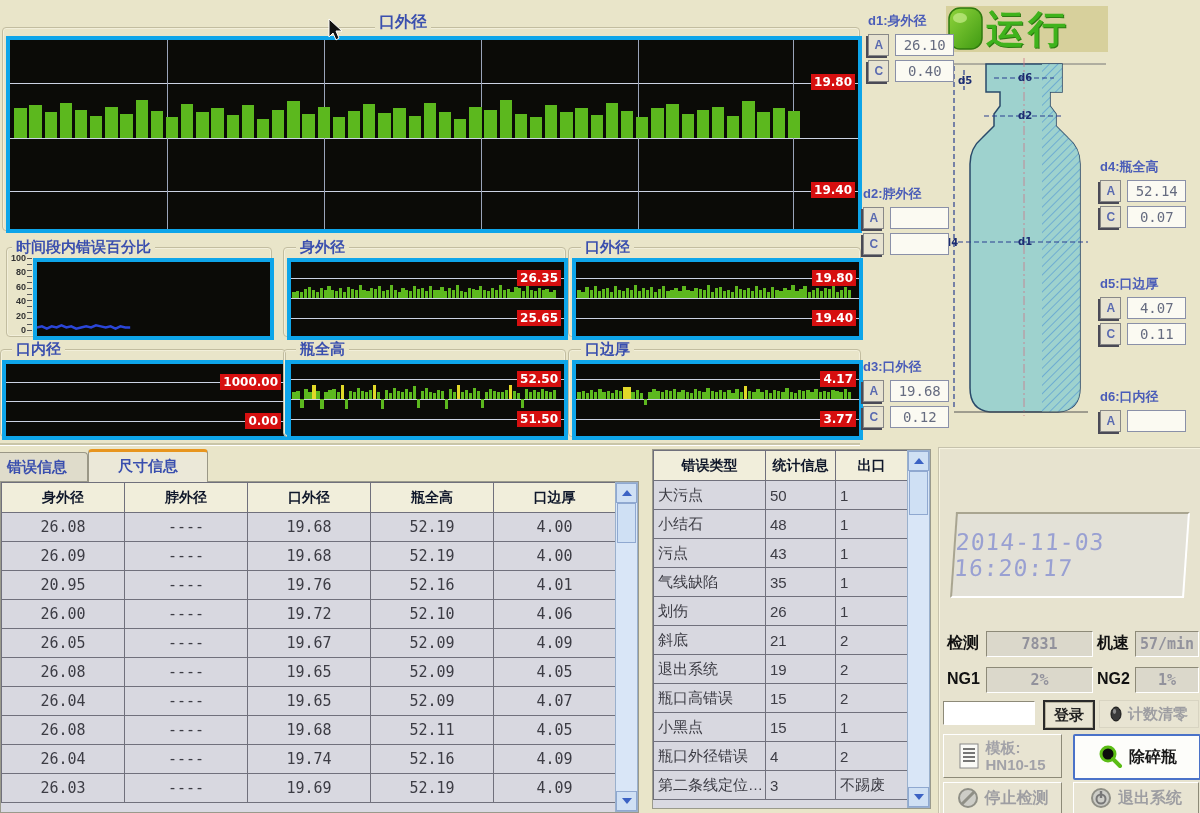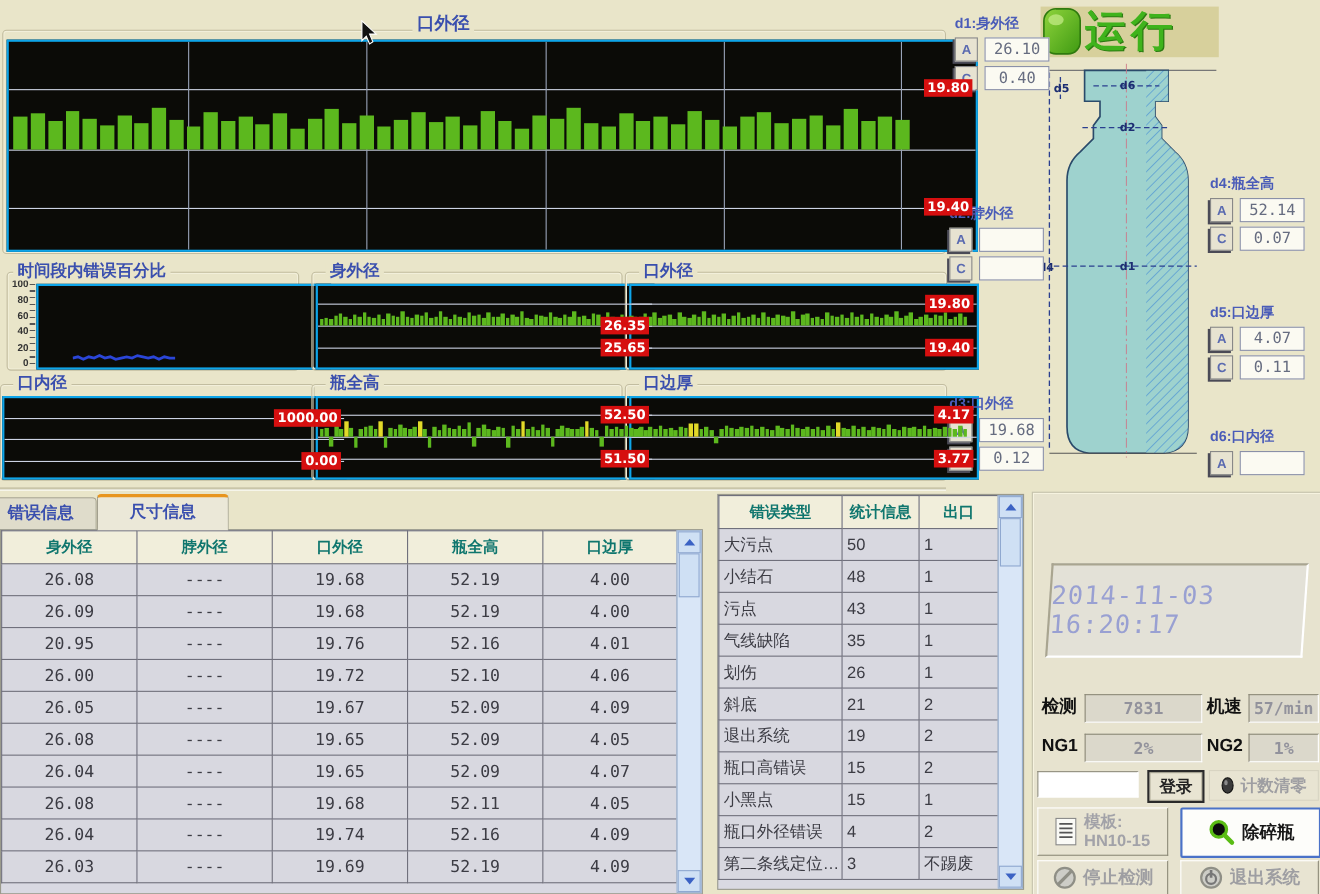--- a/index.html
+++ b/index.html
@@ -4,21 +4,21 @@
 <style>
   html,body{margin:0;padding:0;background:#cfcdbf;}
   #screen{position:relative;width:1200px;height:813px;background:#e9e5c9;overflow:hidden;
           font-family:"Liberation Sans","DejaVu Sans",sans-serif;}
   .abs{position:absolute;}
   
   .frame{position:absolute;border:1px solid #c2bda0;border-radius:4px;box-shadow:inset 0 0 0 1px #f2efda;}
   .flabel{position:absolute;color:#3a4fae;font-weight:bold;font-size:15px;background:#e9e5c9;
           padding:0 4px;line-height:16px;white-space:nowrap;z-index:3;}
   
-  .chart{position:absolute;background:#0b0b07;border:2px solid #0ea5e9;overflow:hidden;padding-left:31px;}
+  .chart{position:absolute;background:#0b0b07;border:4px solid #0ea5e9;overflow:hidden;}
   .gline{position:absolute;left:0;right:0;height:1px;background:#ccd3e3;z-index:1;}
   .vline{position:absolute;top:0;bottom:0;width:1px;background:#9aa4b8;z-index:1;}
   .bar{position:absolute;background:#5cb81e;z-index:2;}
   .badge{position:absolute;right:3px;background:#d60f0f;color:#fff;font-weight:bold;font-size:12px;
          line-height:16px;padding:0 3px;z-index:6;font-family:"DejaVu Sans",sans-serif;}
   .yticks{position:absolute;left:2px;top:253px;width:24px;height:82px;display:flex;flex-direction:column;
           justify-content:space-between;align-items:flex-end;font-size:9px;color:#333;font-weight:bold;}
   .tickruler{position:absolute;left:27px;top:258px;width:5px;height:74px;
              background:repeating-linear-gradient(to bottom,#555 0 1px,transparent 1px 6px);}
   
@@ -31,21 +31,21 @@
         text-align:center;line-height:20px;font-family:"DejaVu Sans Mono",monospace;}
   
   .runstrip{position:absolute;left:946px;top:6px;width:162px;height:46px;background:#d7d09c;display:flex;align-items:center;}
   .runtext{font-size:38px;font-weight:bold;color:#3fb31c;letter-spacing:4px;line-height:46px;
            text-shadow:1px 1px 0 #2c7a12;}
   
   .tab{position:absolute;border:1px solid #9a9786;border-bottom:none;border-radius:4px 4px 0 0;
        color:#3a4fae;font-weight:bold;font-size:15px;text-align:center;}
   .tablebox{position:absolute;background:#d9d9e2;border:1px solid #9a9a8c;}
   table.grid{border-collapse:collapse;table-layout:fixed;}
-  table.grid th{background:#f1eedb;color:#0f766e;font-size:14px;font-weight:bold;border:1px solid #70707c;height:27px;}
+  table.grid th{background:#f1eedb;color:#0f172a;font-size:14px;font-weight:bold;border:1px solid #70707c;height:27px;}
   table.grid td{border:1px solid #70707c;background:#d8d8e0;color:#3c3c44;font-size:15px;height:26px;
                 font-family:"DejaVu Sans Mono",monospace;text-align:center;overflow:hidden;white-space:nowrap;}
   table.grid td.lft{text-align:left;padding-left:4px;font-family:"Liberation Sans","DejaVu Sans",sans-serif;}
   
   .sbar{position:absolute;width:21px;background:#d9e6f7;border:1px solid #9ab0cc;}
   .sarrow{position:absolute;left:0;width:19px;height:18px;background:#cfe0f4;border:1px solid #8fa8d0;}
   .tri{position:absolute;left:5px;width:0;height:0;border-left:5px solid transparent;border-right:5px solid transparent;}
   .tri.up{top:6px;border-bottom:6px solid #3b62c4;}
   .tri.dn{top:6px;border-top:6px solid #3b62c4;}
   .sthumb{position:absolute;left:1px;width:17px;background:#cfe0f4;border:1px solid #8fa8d0;}
@@ -159,21 +159,21 @@
   <div class="tickruler"></div>
   <div class="chart" id="chart-errpct" style="left:33px;top:258px;width:233px;height:74px;">
     <svg width="100%" height="100%" viewBox="0 0 100 100" preserveAspectRatio="none">
       <polyline points="0.0,88.5 2.1,87.0 4.2,90.0 6.3,87.0 8.4,88.5 10.5,85.5 12.6,88.5 14.7,87.0 16.8,90.0 18.9,88.5 21.1,87.0 23.2,88.5 25.3,85.5 27.4,87.0 29.5,88.5 31.6,87.0 33.7,90.0 35.8,87.0 37.9,88.5 40.0,88.5" fill="none" stroke="#2b46d8" stroke-width="2.5" vector-effect="non-scaling-stroke"></polyline>
     </svg>
   </div>
 
   <div class="frame" style="left:283px;top:247px;width:281px;height:88px;"></div>
   <div class="flabel" style="left:296px;top:239px;">身外径</div>
   <div class="chart" id="chart-body" style="left:287px;top:258px;width:273px;height:74px;">
-    <div class="badge" style="top:calc(21% - 8px);margin-top:20px;">26.35</div>
+    <div class="badge" style="top:calc(21% - 8px);">26.35</div>
     <div class="badge" style="top:calc(76% - 8px);">25.65</div>
   <div class="gline" style="top: 21%;"></div>
       <div class="gline" style="top: 49%;"></div>
       <div class="gline" style="top: 76%;"></div>
       <div class="bar" style="left: 0.5%; width: 1.16971%; bottom: 51%; height: 8.4%;"></div>
       <div class="bar" style="left: 1.92647%; width: 1.16971%; bottom: 51%; height: 9.8%;"></div>
       <div class="bar" style="left: 3.35294%; width: 1.16971%; bottom: 51%; height: 7.84%;"></div>
       <div class="bar" style="left: 4.77941%; width: 1.16971%; bottom: 51%; height: 12.6%;"></div>
       <div class="bar" style="left: 6.20588%; width: 1.16971%; bottom: 51%; height: 15.4%;"></div>
       <div class="bar" style="left: 7.63235%; width: 1.16971%; bottom: 51%; height: 11.2%;"></div>

